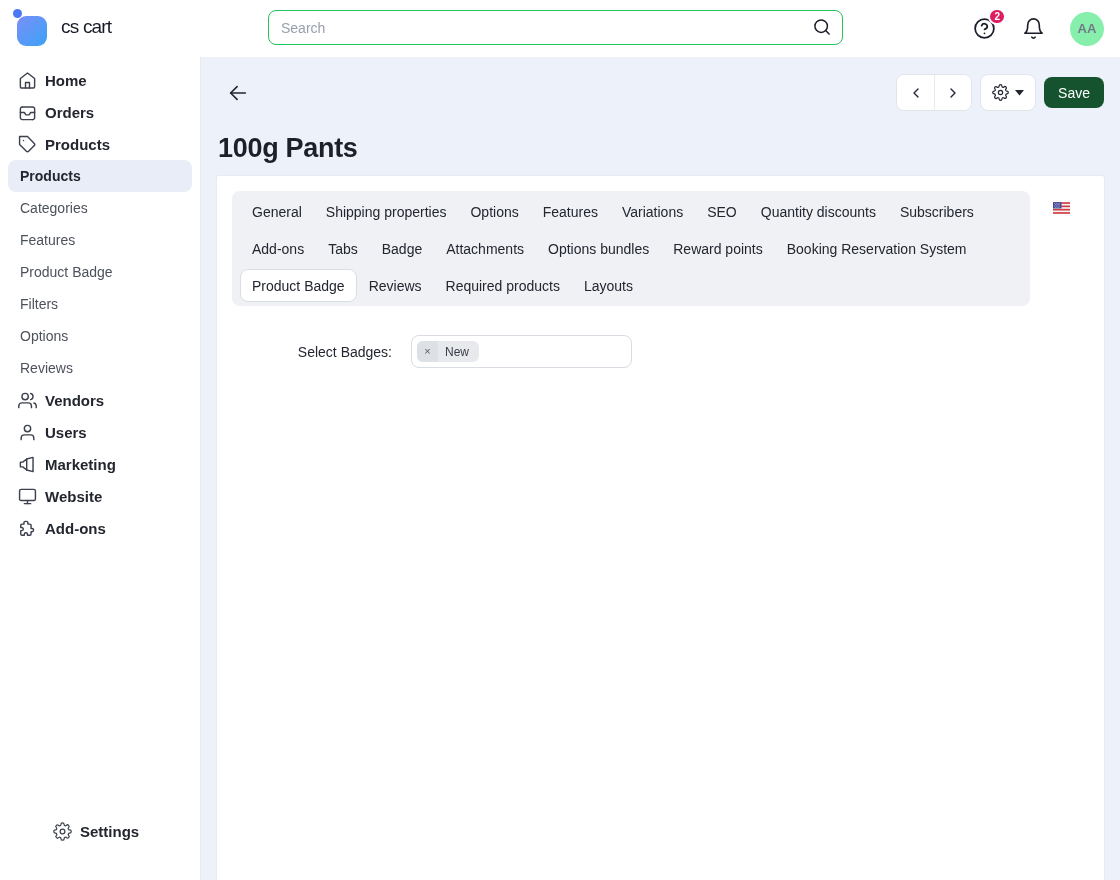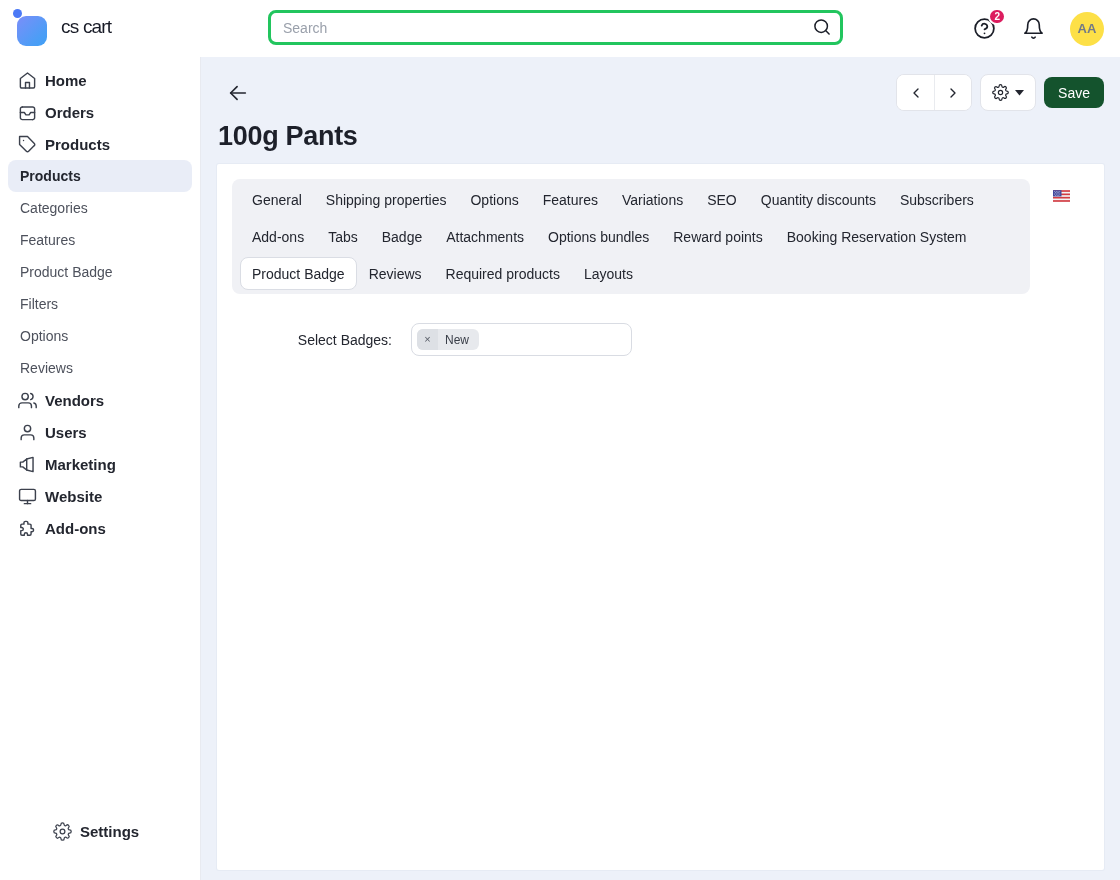--- a/index.html
+++ b/index.html
@@ -9,31 +9,31 @@
   
   .topbar { position:relative; height:57px; background:#fff; z-index:2; }
   .logo { position:absolute; left:13px; top:7px; display:flex; align-items:center; gap:11px; cursor:pointer; }
   .logo-mark { position:relative; width:37px; height:40px; }
   .logo-square { position:absolute; left:4px; top:9px; width:30px; height:30px; border-radius:9px;
                  background:linear-gradient(135deg,#7b8ef9 0%,#4d9df6 70%,#3fa0f5 100%); }
   .logo-dot { position:absolute; left:0; top:2px; width:9px; height:9px; border-radius:50%; background:#4b79f6; }
   .logo-text { font-size:19px; font-weight:500; letter-spacing:-0.8px; color:#181b27; }
 
   .search-wrap { position:absolute; left:268px; top:10px; width:575px; height:35px; }
-  .search-input { width:100%; height:100%; border:3px solid #22c55e; border-radius:8px; background:#fff;
+  .search-input { width:100%; height:100%; border:1px solid #22c55e; border-radius:8px; background:#fff;
                   padding:0 42px 0 12px; font-size:14px; color:#23262f; outline:none; font-family:inherit; }
   .search-input::placeholder { color:#9aa0ab; }
   .search-icon { position:absolute; right:11px; top:7px; line-height:0; cursor:pointer; }
 
   .topbar-right { position:absolute; right:16px; top:0; height:57px; display:flex; align-items:center; gap:25px; }
   .icon-btn { position:relative; line-height:0; cursor:pointer; }
   .count-badge { position:absolute; top:-8px; right:-9px; min-width:17px; height:17px; border-radius:9px;
                  background:#dc1d5f; color:#fff; font-size:10px; font-weight:700;
                  display:flex; align-items:center; justify-content:center; padding:0 4px; border:2px solid #fff; }
-  .avatar { width:34px; height:34px; border-radius:50%; background:#fde047; color:#727a87;
+  .avatar { width:34px; height:34px; border-radius:50%; background:#86efac; color:#727a87;
             font-weight:700; font-size:13px; display:flex; align-items:center; justify-content:center; cursor:pointer; }
 
   
   .app { display:flex; height:848px; }
   .sidebar { width:201px; background:#fff; border-right:1px solid #e8eaf0; display:flex; flex-direction:column; padding-top:7px; }
   .nav-item { height:32px; flex:0 0 32px; display:flex; align-items:center; gap:8px; padding-left:18px;
               font-size:15px; font-weight:700; color:#23262f; cursor:pointer; }
   .nav-item .nav-ico { line-height:0; }
   .nav-item svg { stroke:#3c414d; }
   .sub-item { height:32px; flex:0 0 32px; display:flex; align-items:center; margin:0 8px; padding-left:12px;
@@ -48,21 +48,21 @@
   .back-btn { margin-left:6px; width:30px; height:30px; border:none; background:transparent; cursor:pointer; line-height:0; }
   .toolbar-right { margin-left:auto; display:flex; align-items:center; gap:8px; }
   .btn-group { display:flex; border:1px solid #e2e4ea; border-radius:8px; background:#fff; overflow:hidden; }
   .btn-group button { width:37px; height:35px; border:none; background:#fff; cursor:pointer;
                       display:flex; align-items:center; justify-content:center; line-height:0; }
   .btn-group button + button { border-left:1px solid #e9ebef; }
   .gear-btn { height:37px; width:56px; border:1px solid #e2e4ea; border-radius:8px; background:#fff;
               display:flex; align-items:center; justify-content:center; gap:6px; cursor:pointer; line-height:0; }
   .save-btn { height:31px; padding:0 14px; background:#14532d; color:#fff; border:none; border-radius:8px;
               font-size:14px; cursor:pointer; font-family:inherit; }
-  .page-title { margin:10px 0 0 1px; font-size:27px; font-weight:700; color:#1d202a; letter-spacing:-0.3px; }
+  .page-title { margin:22px 0 0 1px; font-size:27px; font-weight:700; color:#1d202a; letter-spacing:-0.3px; }
 
   
   .card { margin-top:12px; background:#fff; border-radius:2px; height:706px; padding:15px;
           box-shadow:0 0 0 1px rgba(224,229,240,.55); }
   .tabs-area { display:flex; align-items:flex-start; }
   .tabs-box { width:798px; background:#f0f1f5; border-radius:8px; padding:2px 8px; display:flex; flex-wrap:wrap; }
   .tab { height:33px; margin:2px 0; padding:0 11px; border:1px solid transparent; background:transparent;
          border-radius:8px; font-size:14px; color:#23262f; cursor:pointer; font-family:inherit; white-space:nowrap; }
   .tab.active { background:#fff; border-color:#dadde4; }
   .flag { margin-left:auto; margin-right:19px; margin-top:11px; line-height:0; cursor:pointer; }

